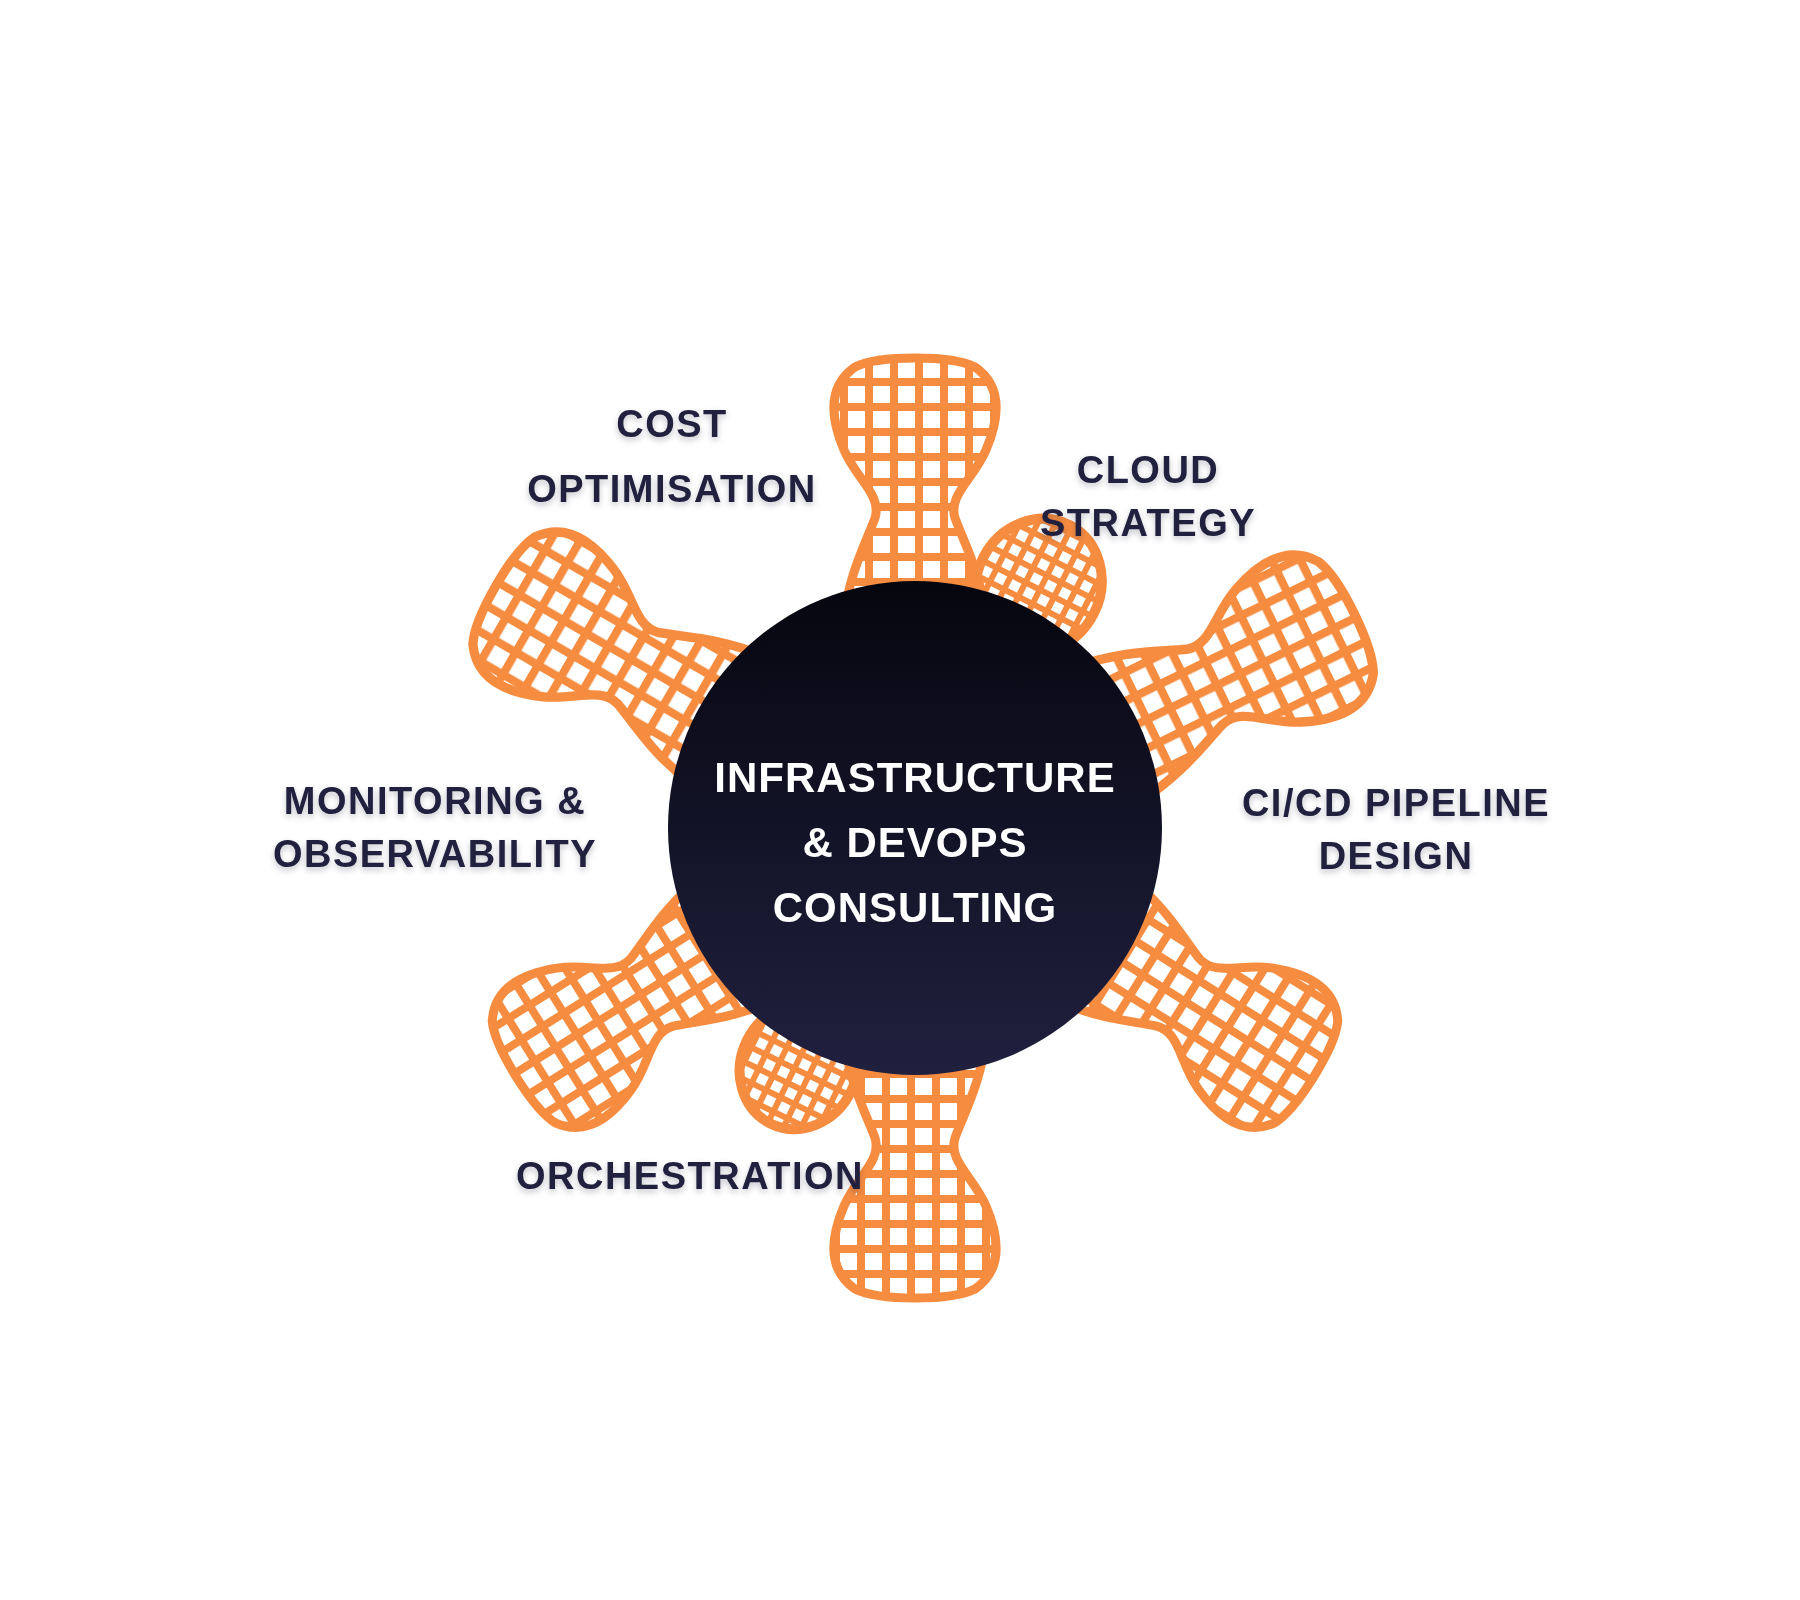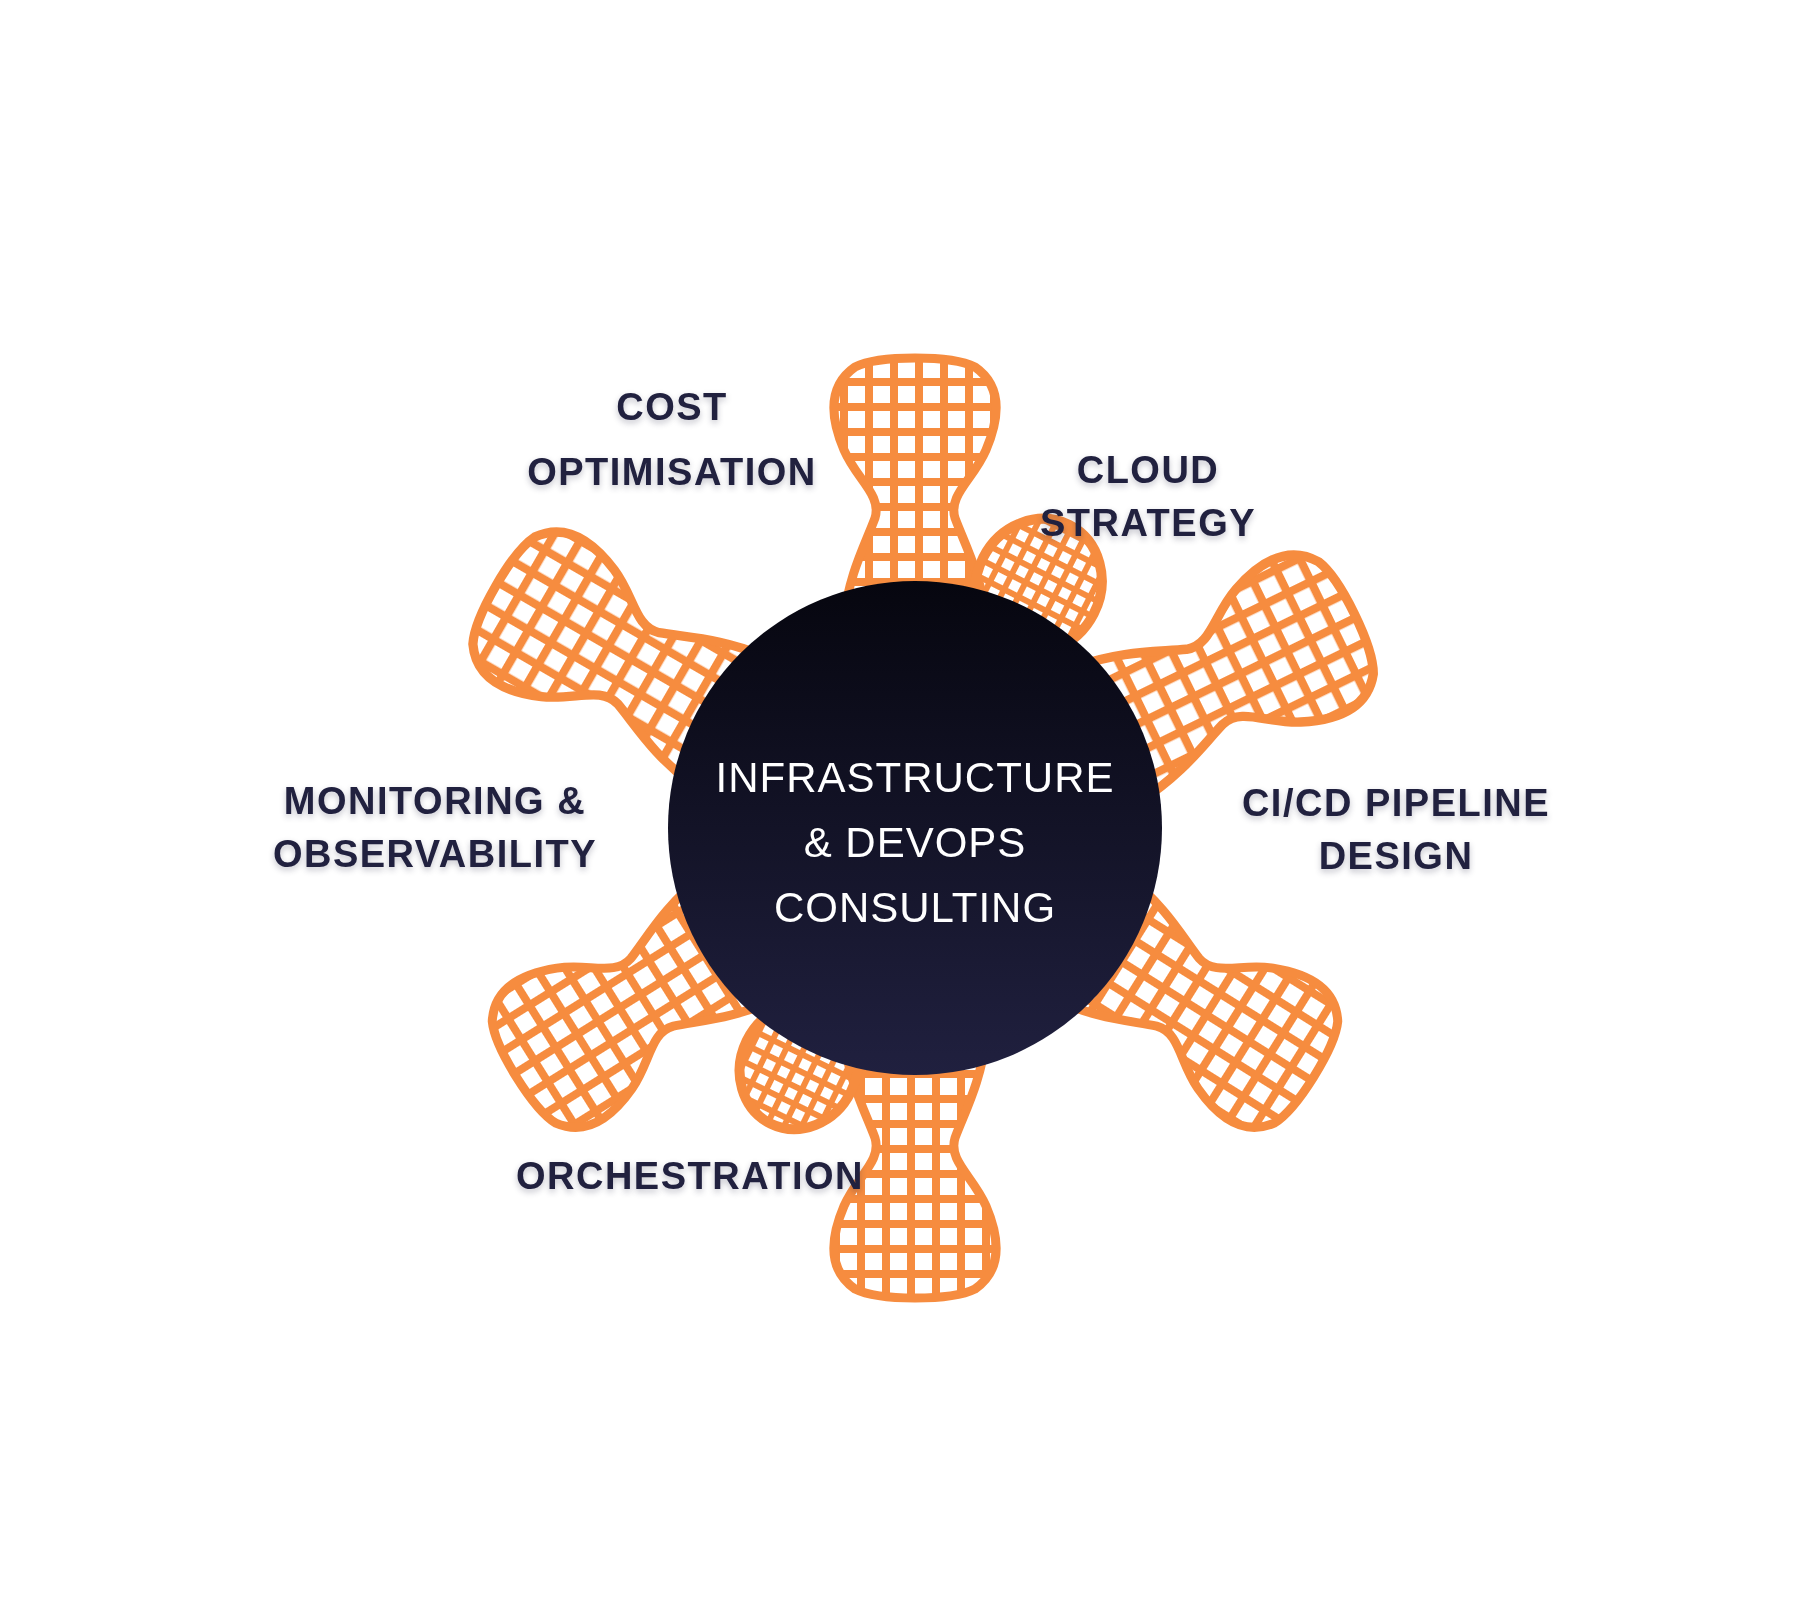--- a/index.html
+++ b/index.html
@@ -41,21 +41,21 @@
     color:var(--label-color);
     font-size:38px;font-weight:700;letter-spacing:1.5px;
     line-height:53px;white-space:nowrap;text-align:center;
     text-shadow:0 3px 6px rgba(40,40,70,0.28);
   }
   .center-label{
     position:absolute;
     transform:translate(-50%,-50%);
     display:flex;flex-direction:column;align-items:center;
     color:var(--center-text);
-    font-size:42px;font-weight:400;letter-spacing:1px;
+    font-size:42px;font-weight:700;letter-spacing:1px;
     line-height:65px;white-space:nowrap;text-align:center;
   }
 </style>
 </head>
 <body>
 
 <div class="canvas">
 
   <svg class="splat" width="1800" height="1600" viewBox="0 0 1800 1600">
     <defs>
@@ -100,21 +100,21 @@
 
     <circle cx="915" cy="828" r="247" fill="url(#circleGrad)"></circle>
   </svg>
 
   <div class="center-label" style="left:915px;top:842px;">
     <span>INFRASTRUCTURE</span>
     <span>&amp; DEVOPS</span>
     <span>CONSULTING</span>
   </div>
 
-  <div class="label" style="left:672px;top:440px;gap:12px;">
+  <div class="label" style="left:672px;top:457px;gap:12px;">
     <span>COST</span>
     <span>OPTIMISATION</span>
   </div>
 
   <div class="label" style="left:1148px;top:457px;margin-top:40px;">
     <span>CLOUD</span>
     <span>STRATEGY</span>
   </div>
 
   <div class="label" style="left:435px;top:828px;">

